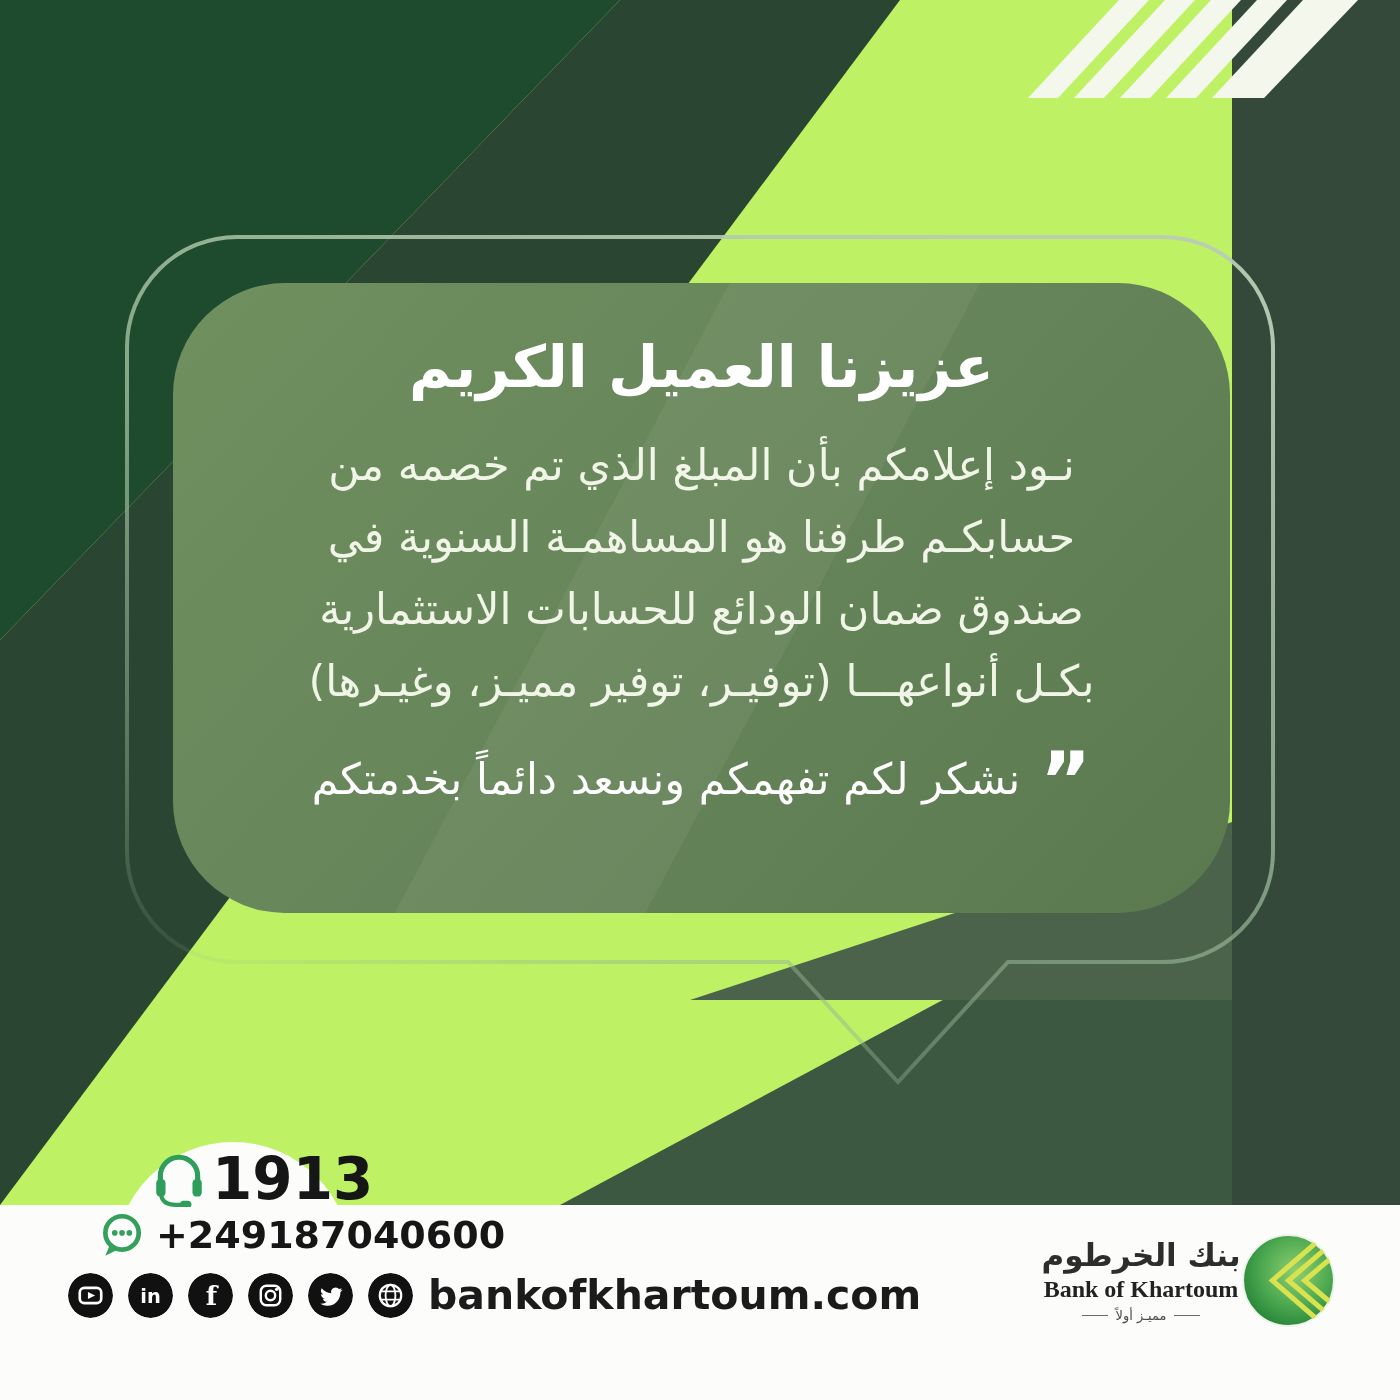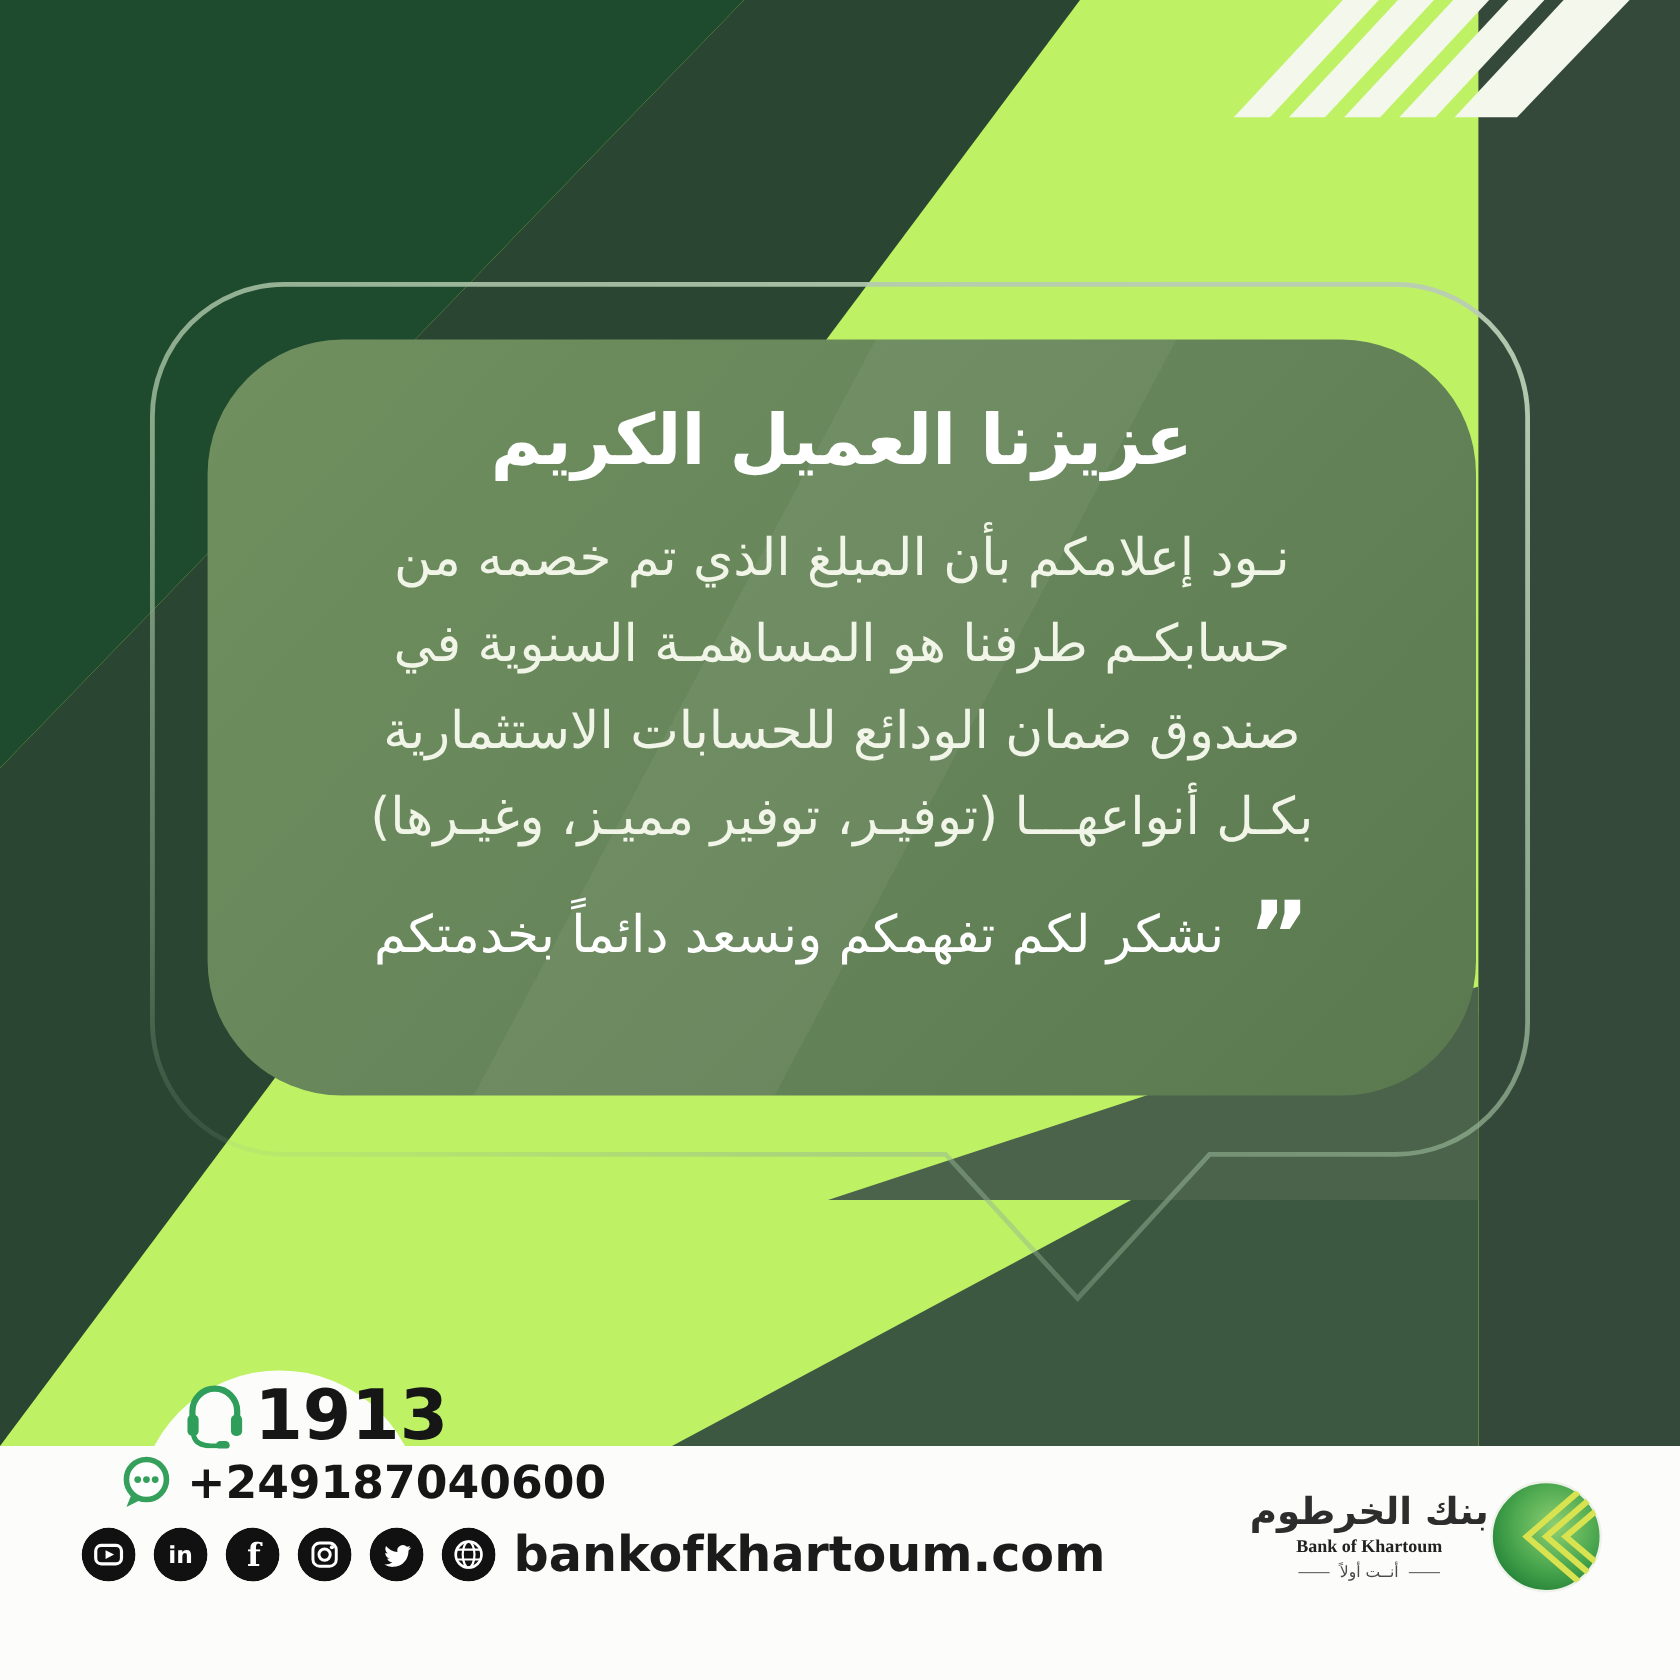--- a/index.html
+++ b/index.html
@@ -40,21 +40,21 @@
   .phone-number{font-size:58px;font-weight:bold;color:#161616;line-height:1;}
   .wa-row{left:96px;top:1210px;display:flex;align-items:center;gap:10px;}
   .wa-number{font-size:38px;font-weight:bold;color:#161616;}
   .social-row{left:68px;top:1271px;display:flex;align-items:center;gap:15px;}
   .social{width:45px;height:45px;border-radius:50%;cursor:pointer;}
   .website{font-size:41px;font-weight:bold;color:#1b1b1b;margin-right:6px;margin-left:0;padding-left:0;padding-right:8px;cursor:pointer;}
   
   .logo{left:1056px;top:1232px;display:flex;align-items:center;gap:14px;}
   .logo-text{width:170px;display:flex;flex-direction:column;align-items:center;}
   .logo-ar{font-size:31px;font-weight:bold;color:#2d2d2d;line-height:1.15;white-space:nowrap;}
-  .logo-en{font-family:"Liberation Serif","DejaVu Serif",serif;font-size:15px;font-weight:bold;color:#222;margin-top:2px;white-space:nowrap;}
+  .logo-en{font-family:"Liberation Serif","DejaVu Serif",serif;font-size:24px;font-weight:bold;color:#222;margin-top:2px;white-space:nowrap;}
   .logo-tag{display:flex;align-items:center;gap:8px;margin-top:5px;color:#4a4a4a;font-size:13px;white-space:nowrap;}
   .logo-tag .dash{width:26px;height:0;border-top:1.5px solid #6a6a6a;}
 </style>
 </head>
 <body>
 
 <div id="poster">
 
   <div class="shard shard1"></div>
   <div class="shard shard2"></div>
@@ -159,21 +159,21 @@
     </svg>
     <span class="website">bankofkhartoum.com</span>
   </div>
 
   <div class="abs logo">
     <div class="logo-text">
       <span class="logo-ar">بنك الخرطوم</span>
       <span class="logo-en">Bank of Khartoum</span>
       <span class="logo-tag">
         <span class="dash"></span>
-        <span>أنــت أولاً</span>
+        <span>مميـز أولاً</span>
         <span class="dash"></span>
       </span>
     </div>
     <svg width="97" height="97" viewBox="0 0 96 96">
       <defs>
         <radialGradient id="sph" cx="58%" cy="40%" r="70%">
           <stop offset="0" stop-color="#8ecf72"></stop>
           <stop offset="0.55" stop-color="#4ca84f"></stop>
           <stop offset="1" stop-color="#1d7c33"></stop>
         </radialGradient>

